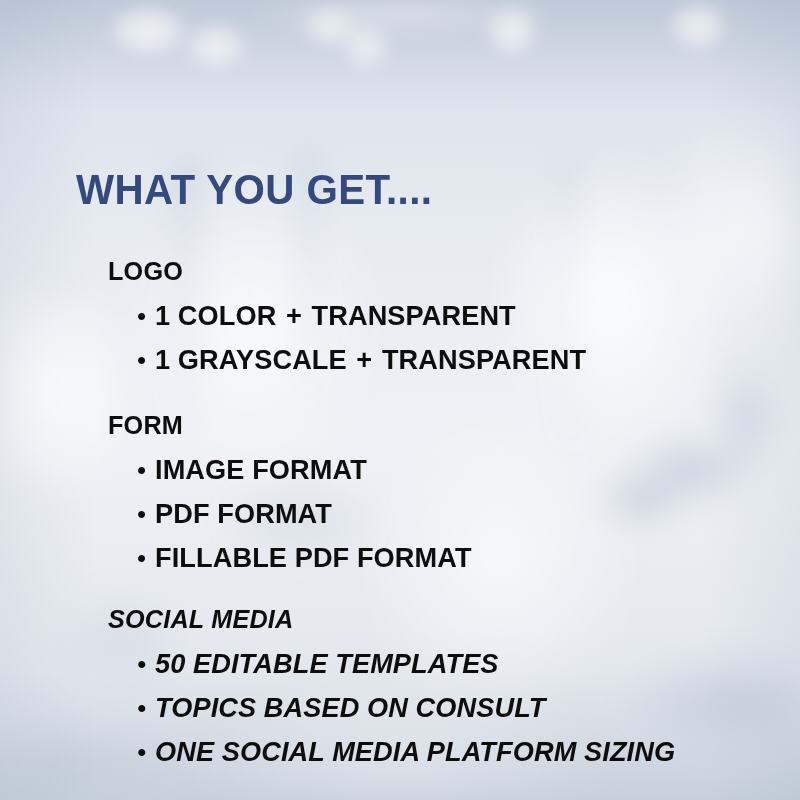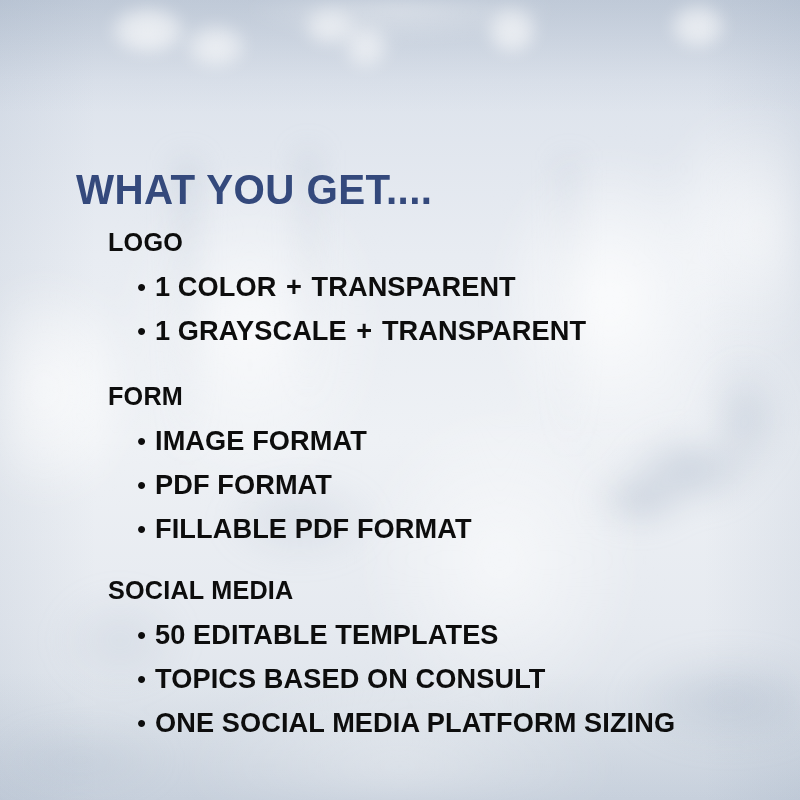--- a/index.html
+++ b/index.html
@@ -141,20 +141,21 @@
   
   .content {
     position: absolute;
     left: 0;
     top: 225px;
     width: 800px;
   }
 
   .section {
     margin-bottom: 22px;
+    margin-top: 29px;
   }
 
   .section-title {
     margin-left: 108px;
     color: #0d0d0d;
     font-size: 26px;
     font-weight: bold;
     letter-spacing: 0.2px;
     line-height: 34px;
     white-space: nowrap;
@@ -194,21 +195,21 @@
   }
 
   .plus {
     font-weight: 600;
     padding: 0 2px;
   }
 
   
   #section-logo .bullet-item { line-height: 42px; }
   #section-form { margin-top: 26px; }
-  #section-social { margin-top: 20px; }
+  #section-social { margin-top: 20px; font-style: italic; }
 </style>
 </head>
 <body>
 
 <div id="poster">
 
   <div class="bg-layer bg-base"></div>
   <div class="bg-layer bg-shapes"></div>
   <div class="bg-layer bg-lights"></div>
   <div class="bg-layer bg-bloom"></div>

